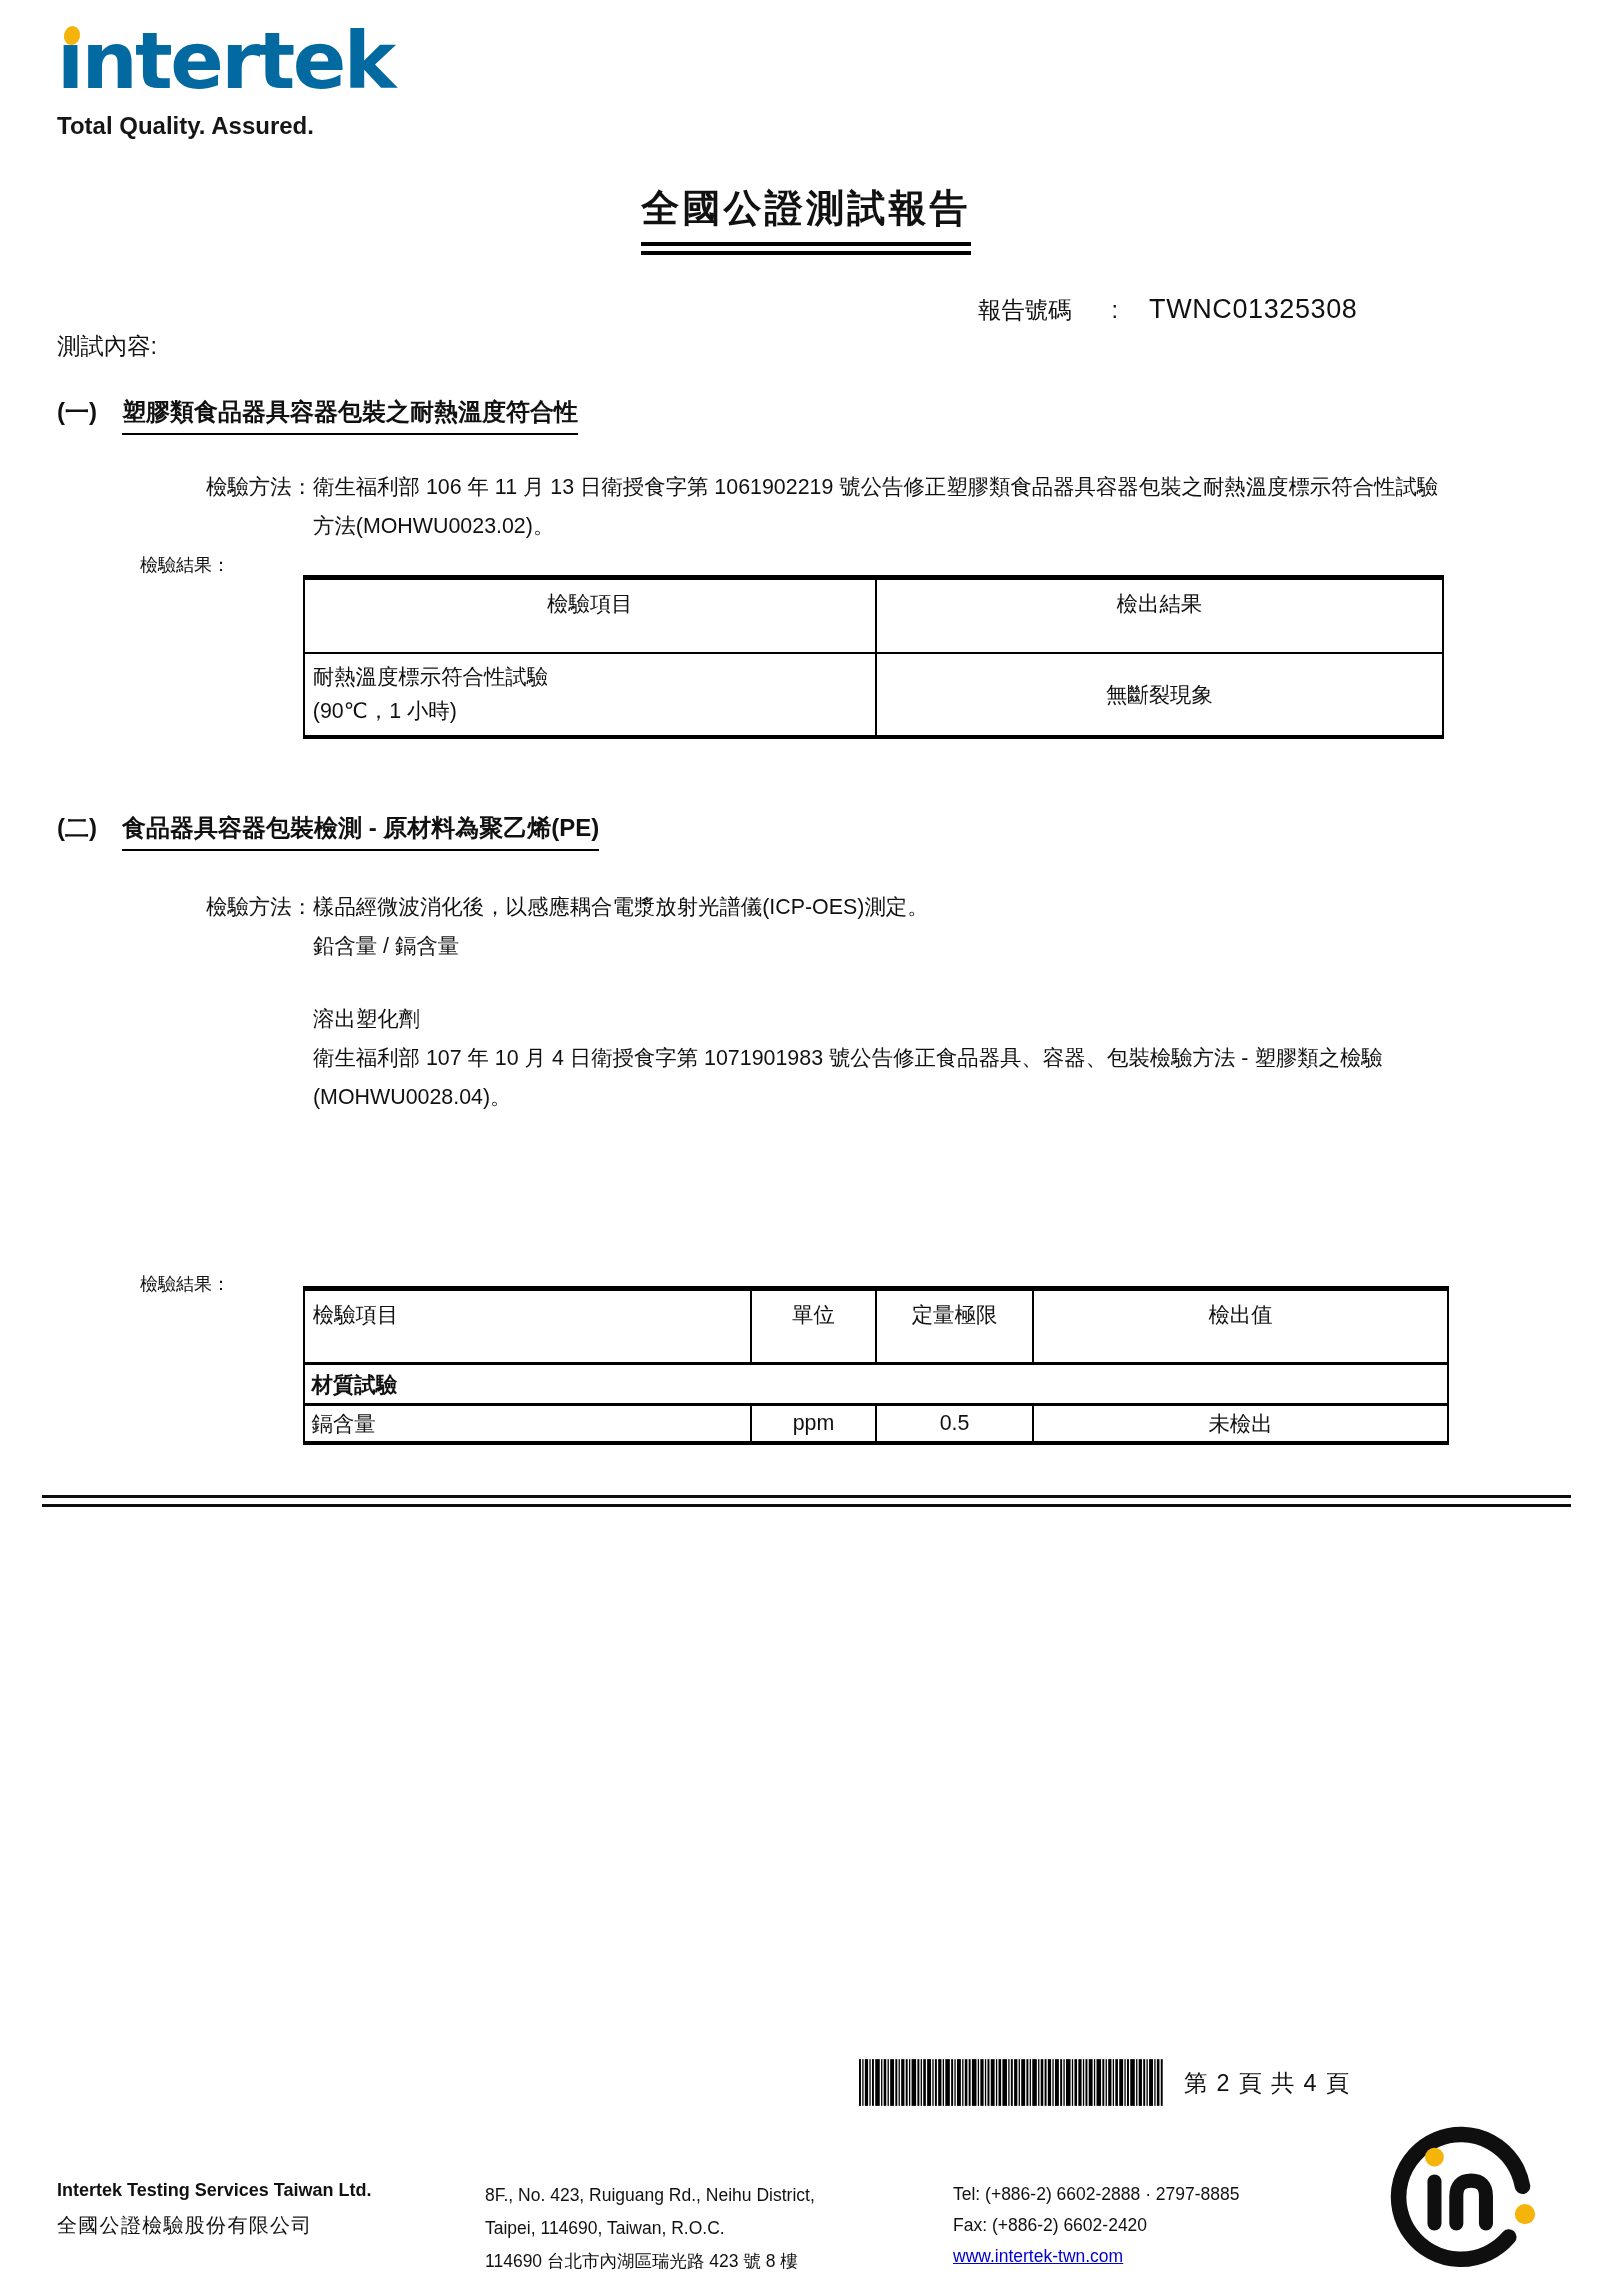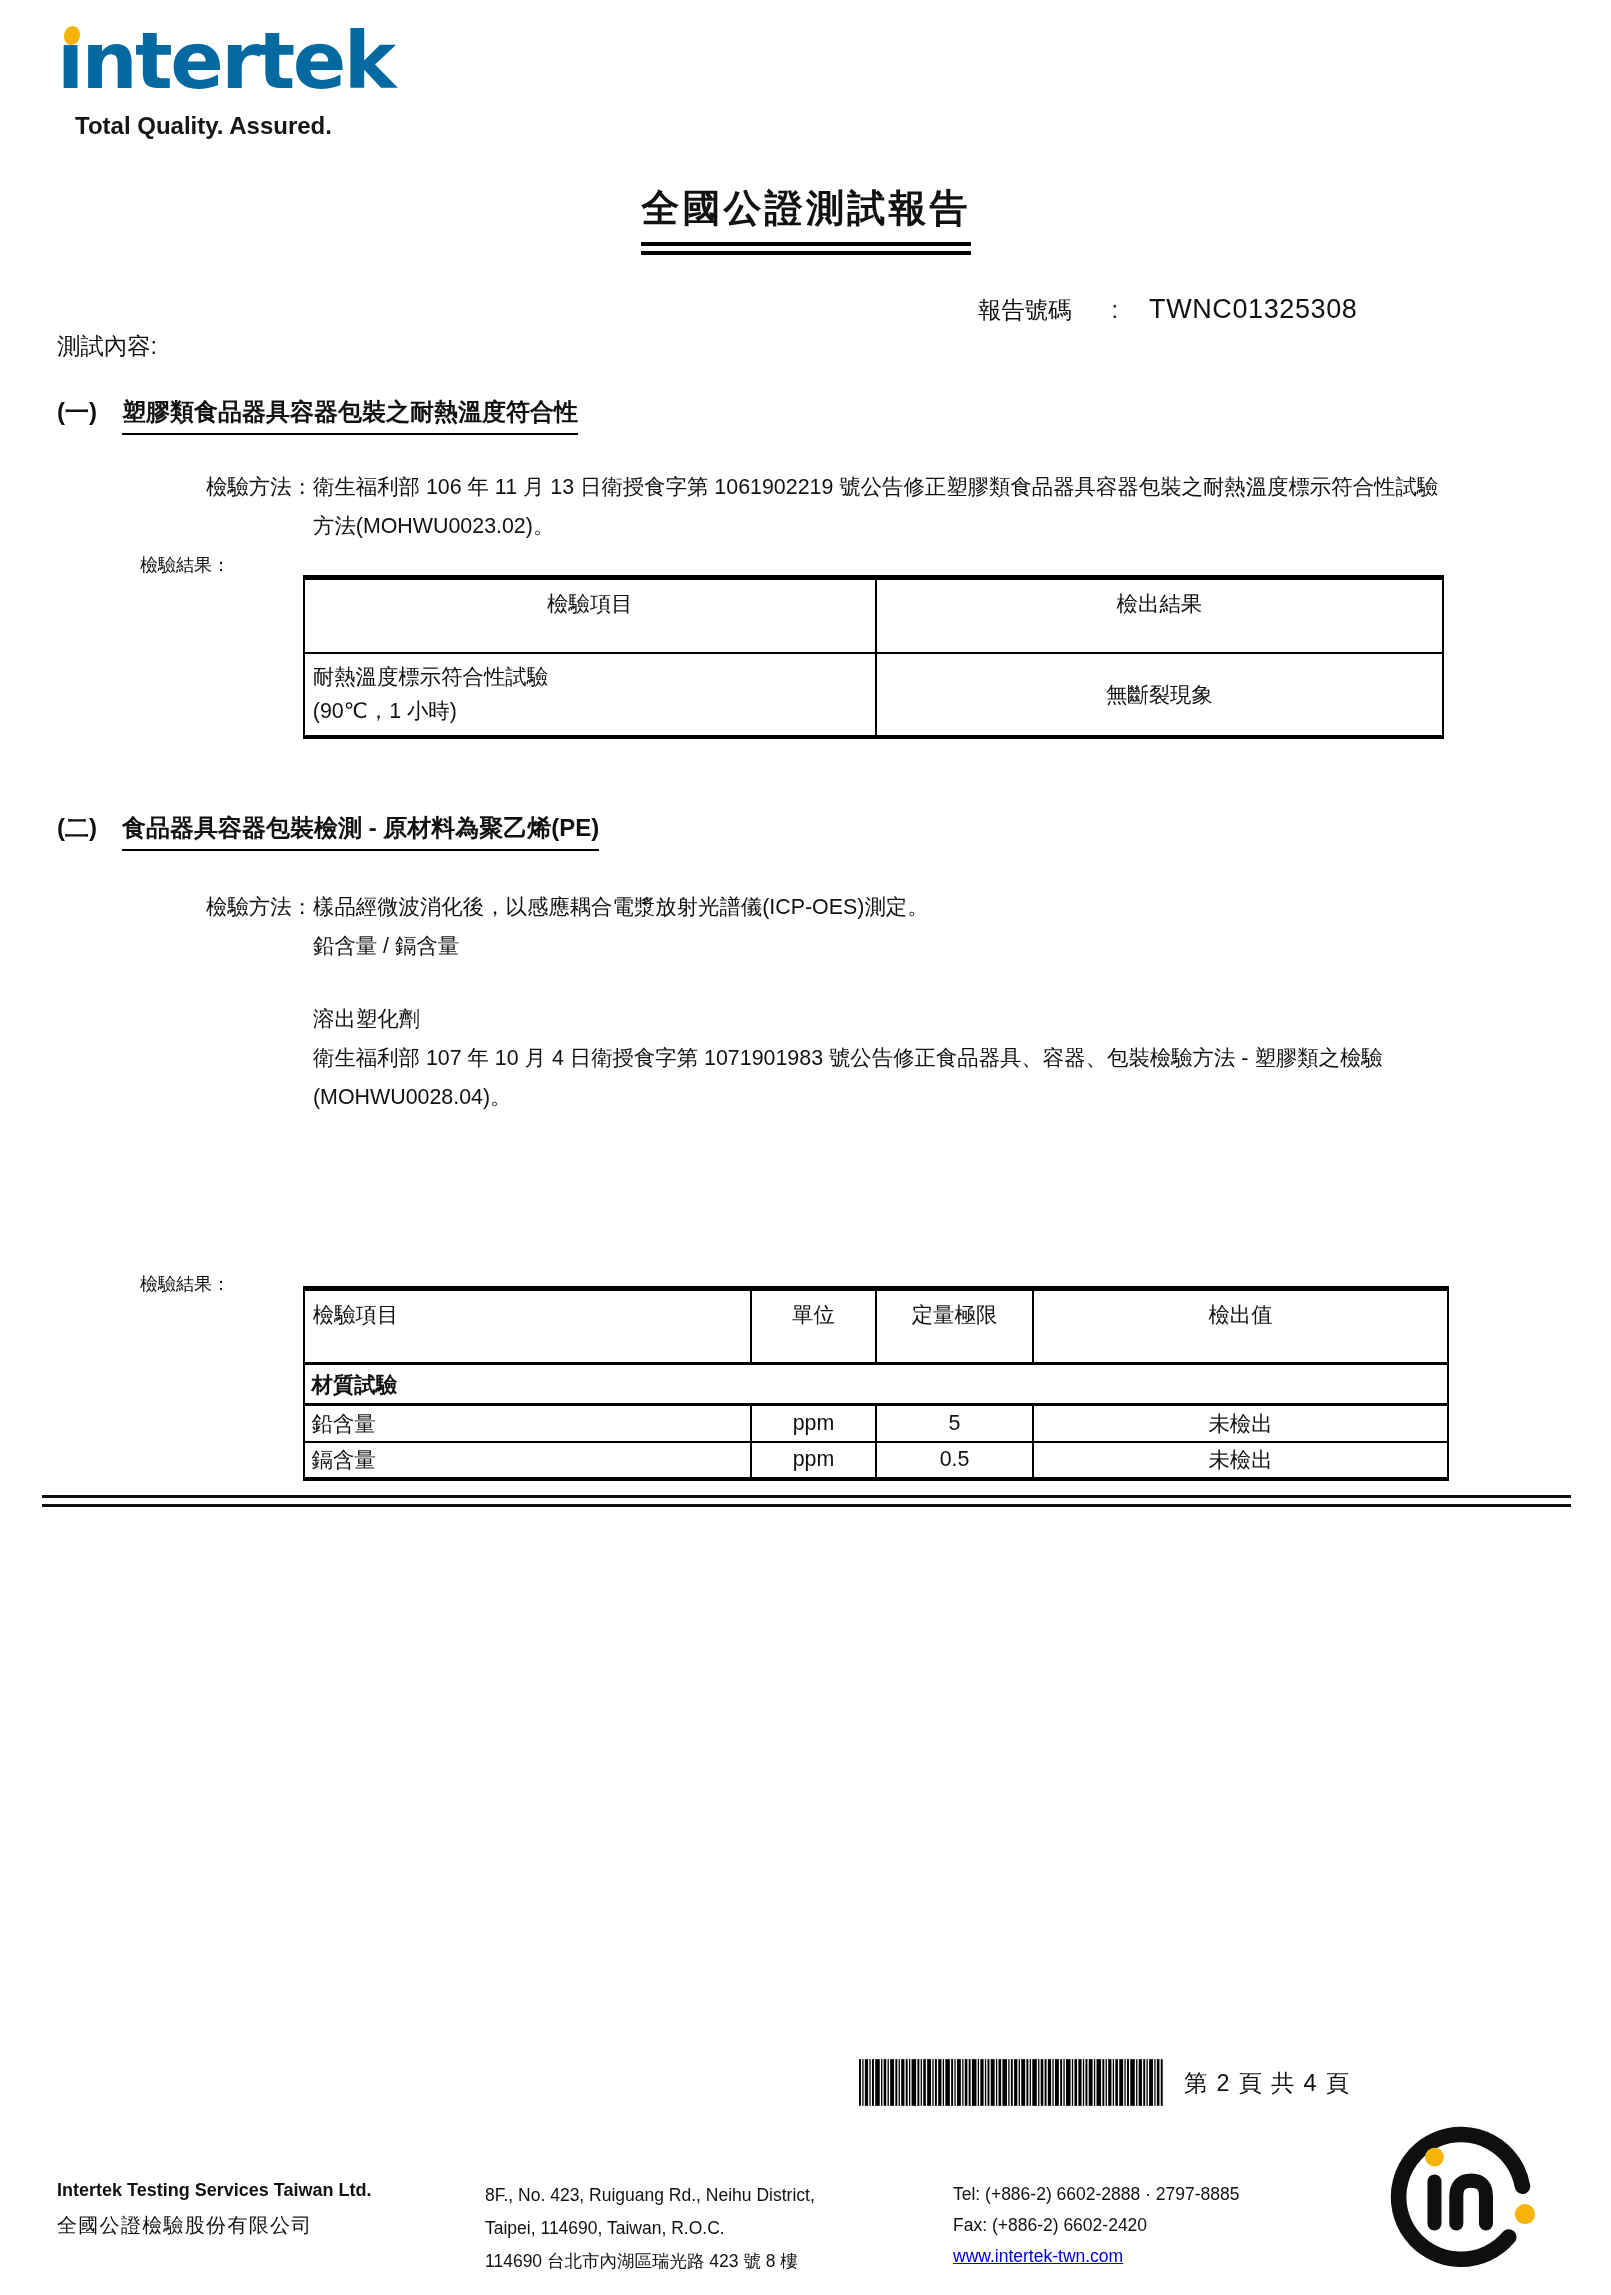--- a/index.html
+++ b/index.html
@@ -13,21 +13,21 @@
   
   .logo-block { position:absolute; left:57px; top:11.7px; }
   .logo-word {
     position:relative; font-family:"DejaVu Sans",sans-serif; font-weight:bold;
     font-size:79px; line-height:1.25; letter-spacing:-2.6px; color:#0369a1;
   }
   .logo-dot {
     position:absolute; left:6.5px; top:14.3px; width:16.2px; height:19px;
     border-radius:50%; transform:rotate(12deg);
   }
-  .logo-tagline { font-size:24px; font-weight:bold; color:#161616; margin-top:1.3px; letter-spacing:0px;margin-left:18px; }
+  .logo-tagline { font-size:24px; font-weight:bold; color:#161616; margin-top:1.3px; letter-spacing:0px; }
 
   
   .title-row { position:absolute; left:0; right:0; top:183px; text-align:center; }
   .title-inner { display:inline-block; padding:0 6.5px; }
   .title-text { font-size:38px; font-weight:bold; letter-spacing:3.2px; }
   .title-inner::after {
     content:""; display:block; margin-top:7.8px; height:5.2px;
     border-top:4.5px solid #000; border-bottom:4.5px solid #000;
   }
 
@@ -179,26 +179,20 @@
     </colgroup>
     <tbody>
         <tr class="header-row">
       <th class="th-item">檢驗項目</th>
       <th>單位</th>
       <th>定量極限</th>
       <th>檢出值</th>
     </tr>
     <tr class="group-row">
       <td colspan="4">材質試驗</td>
-    </tr>
-    <tr class="data-row">
-      <td class="cell-item">鉛含量</td>
-      <td>ppm</td>
-      <td>5</td>
-      <td>未檢出</td>
     </tr>
     <tr class="data-row">
       <td class="cell-item">鎘含量</td>
       <td>ppm</td>
       <td>0.5</td>
       <td>未檢出</td>
     </tr>
   </tbody>
     </table>
 

